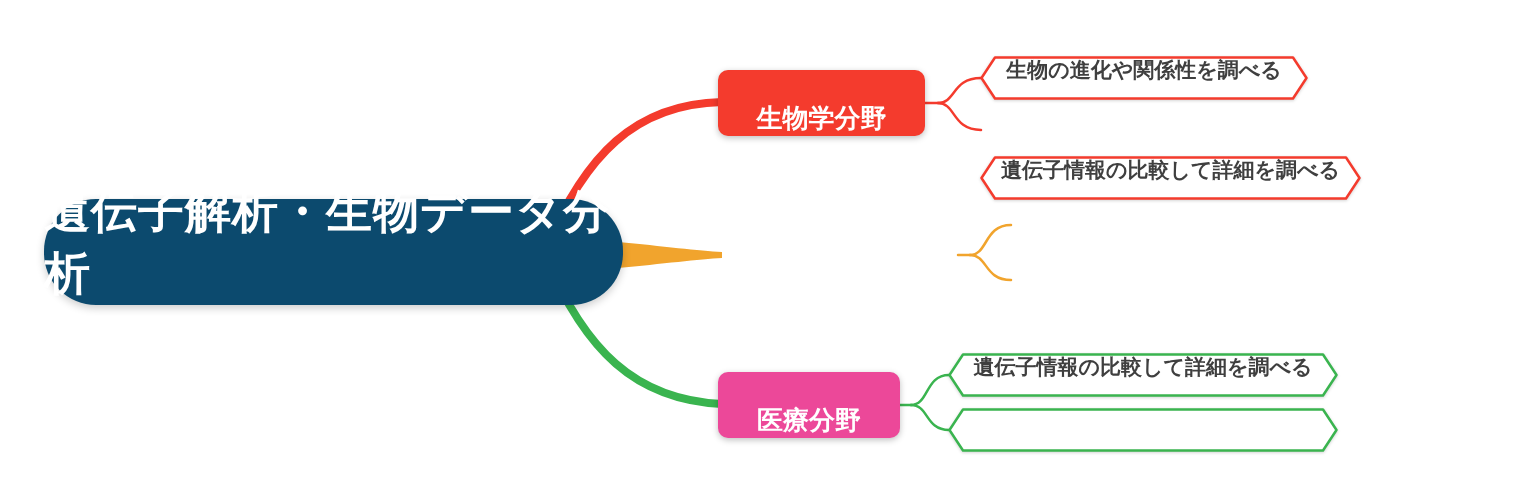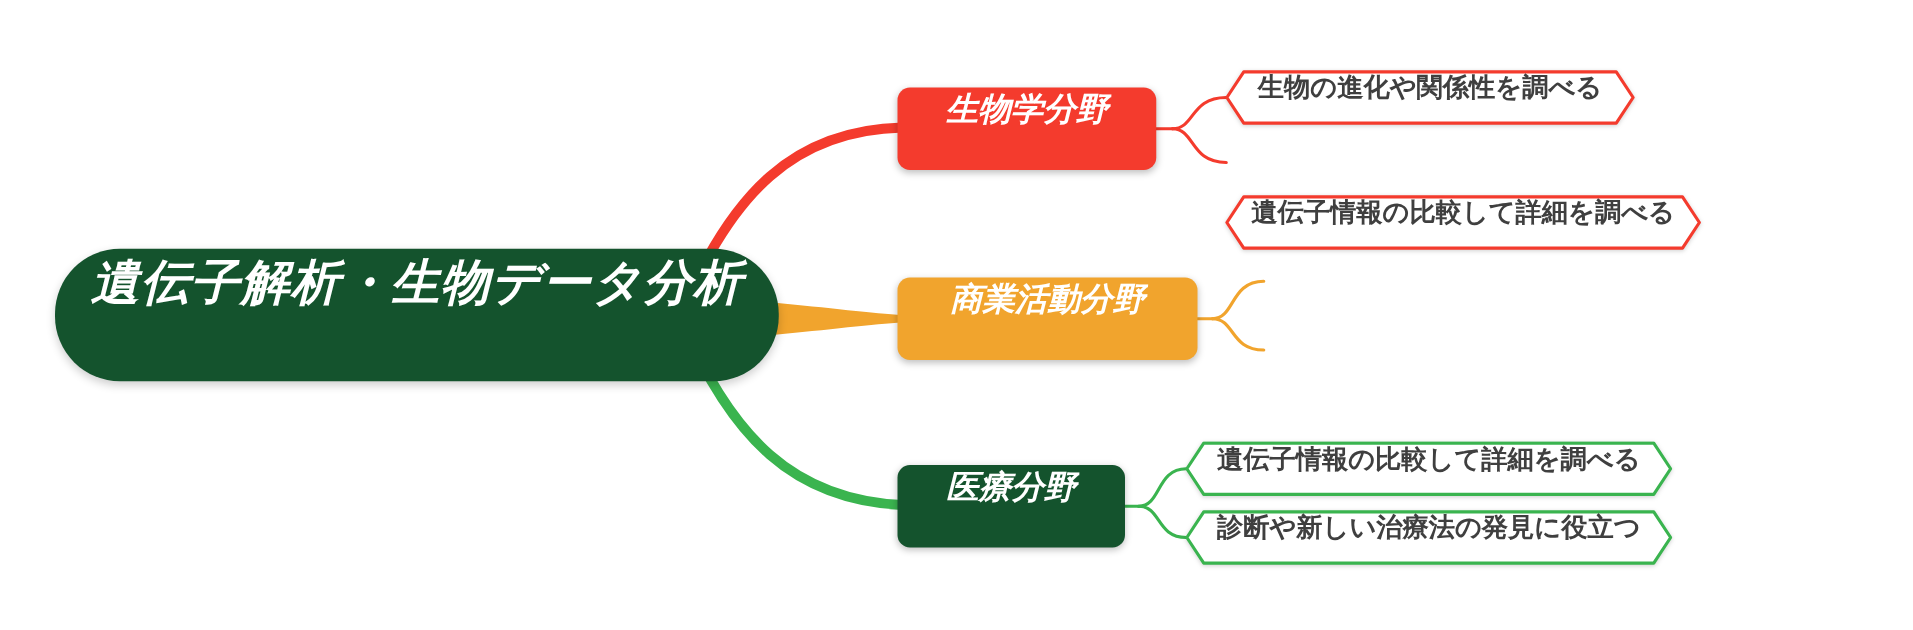--- a/index.html
+++ b/index.html
@@ -9,39 +9,38 @@
     background:#ffffff;
     overflow:hidden;
     font-family:"Liberation Sans","DejaVu Sans",sans-serif;
   }
   #connector-layer{
     position:absolute;left:0;top:0;width:1530px;height:504px;
     z-index:1;pointer-events:none;
   }
   .node{
     position:absolute;z-index:2;
-    display:flex;align-items:flex-start;justify-content:center;
+    display:flex;align-items:flex-end;justify-content:center;
     box-sizing:border-box;
     font-weight:bold;color:#ffffff;
     cursor:default;
-    font-style:italic;
   }
   .root-node{
     left:44px;top:199px;width:579px;height:106px;
-    background:#14532d;border-radius:52px;
-    font-size:39px;letter-spacing:1px;
+    background:#0c4a6e;border-radius:52px;
+    font-size:46px;letter-spacing:1px;
     box-shadow:0 3px 8px rgba(0,0,0,0.20);
   }
   .branch-node{
     height:66px;border-radius:10px;font-size:26px;
     box-shadow:0 2px 6px rgba(0,0,0,0.25);
   }
   .branch-red{left:718px;top:70px;width:207px;background:#f43b2d;}
   .branch-orange{left:718px;top:222px;width:240px;background:#f1a42d;}
-  .branch-green{left:718px;top:372px;width:182px;background:#14532d;}
+  .branch-green{left:718px;top:372px;width:182px;background:#ec4899;}
   .leaf{
     position:absolute;z-index:2;height:44px;
     display:flex;align-items:flex-start;justify-content:center;
   }
   .leaf svg{
     position:absolute;left:0;top:0;width:100%;height:100%;
     filter:drop-shadow(0 1.5px 1.5px rgba(0,0,0,0.18));
   }
   .leaf .leaf-label{
     position:relative;z-index:3;
@@ -85,23 +84,20 @@
     </g>
   </svg>
 
   <div class="node root-node">
     <span>遺伝子解析・生物データ分析</span>
   </div>
 
   <div class="node branch-node branch-red">
     <span>生物学分野</span>
   </div>
-  <div class="node branch-node branch-orange">
-    <span>商業活動分野</span>
-  </div>
   <div class="node branch-node branch-green">
     <span>医療分野</span>
   </div>
 
   <div class="leaf leaf-r1">
     <svg viewBox="0 0 328 44" preserveAspectRatio="none">
       <polygon points="1.5,22 15,1.5 313,1.5 326.5,22 313,42.5 15,42.5" fill="#ffffff" stroke="#f43b2d" stroke-width="2.5" stroke-linejoin="round" vector-effect="non-scaling-stroke"></polygon>
     </svg>
     <span class="leaf-label">生物の進化や関係性を調べる</span>
   </div>
@@ -116,16 +112,15 @@
   <div class="leaf leaf-g1">
     <svg viewBox="0 0 390 44" preserveAspectRatio="none">
       <polygon points="1.5,22 15,1.5 375,1.5 388.5,22 375,42.5 15,42.5" fill="#ffffff" stroke="#3ab44f" stroke-width="2.5" stroke-linejoin="round" vector-effect="non-scaling-stroke"></polygon>
     </svg>
     <span class="leaf-label">遺伝子情報の比較して詳細を調べる</span>
   </div>
   <div class="leaf leaf-g2">
     <svg viewBox="0 0 390 44" preserveAspectRatio="none">
       <polygon points="1.5,22 15,1.5 375,1.5 388.5,22 375,42.5 15,42.5" fill="#ffffff" stroke="#3ab44f" stroke-width="2.5" stroke-linejoin="round" vector-effect="non-scaling-stroke"></polygon>
     </svg>
-    <span class="leaf-label">診断や新しい治療法の発見に役立つ</span>
   </div>
 
 </div>
 
 </body></html>

